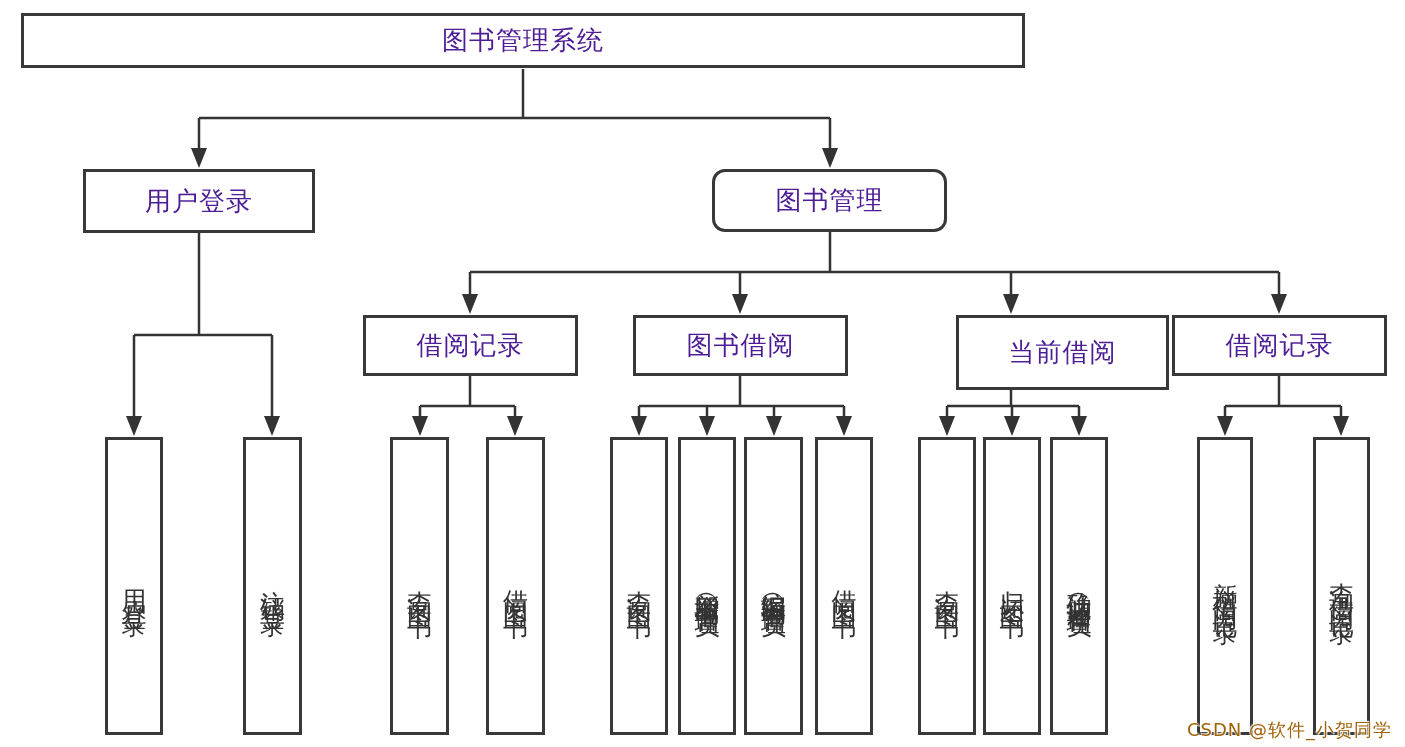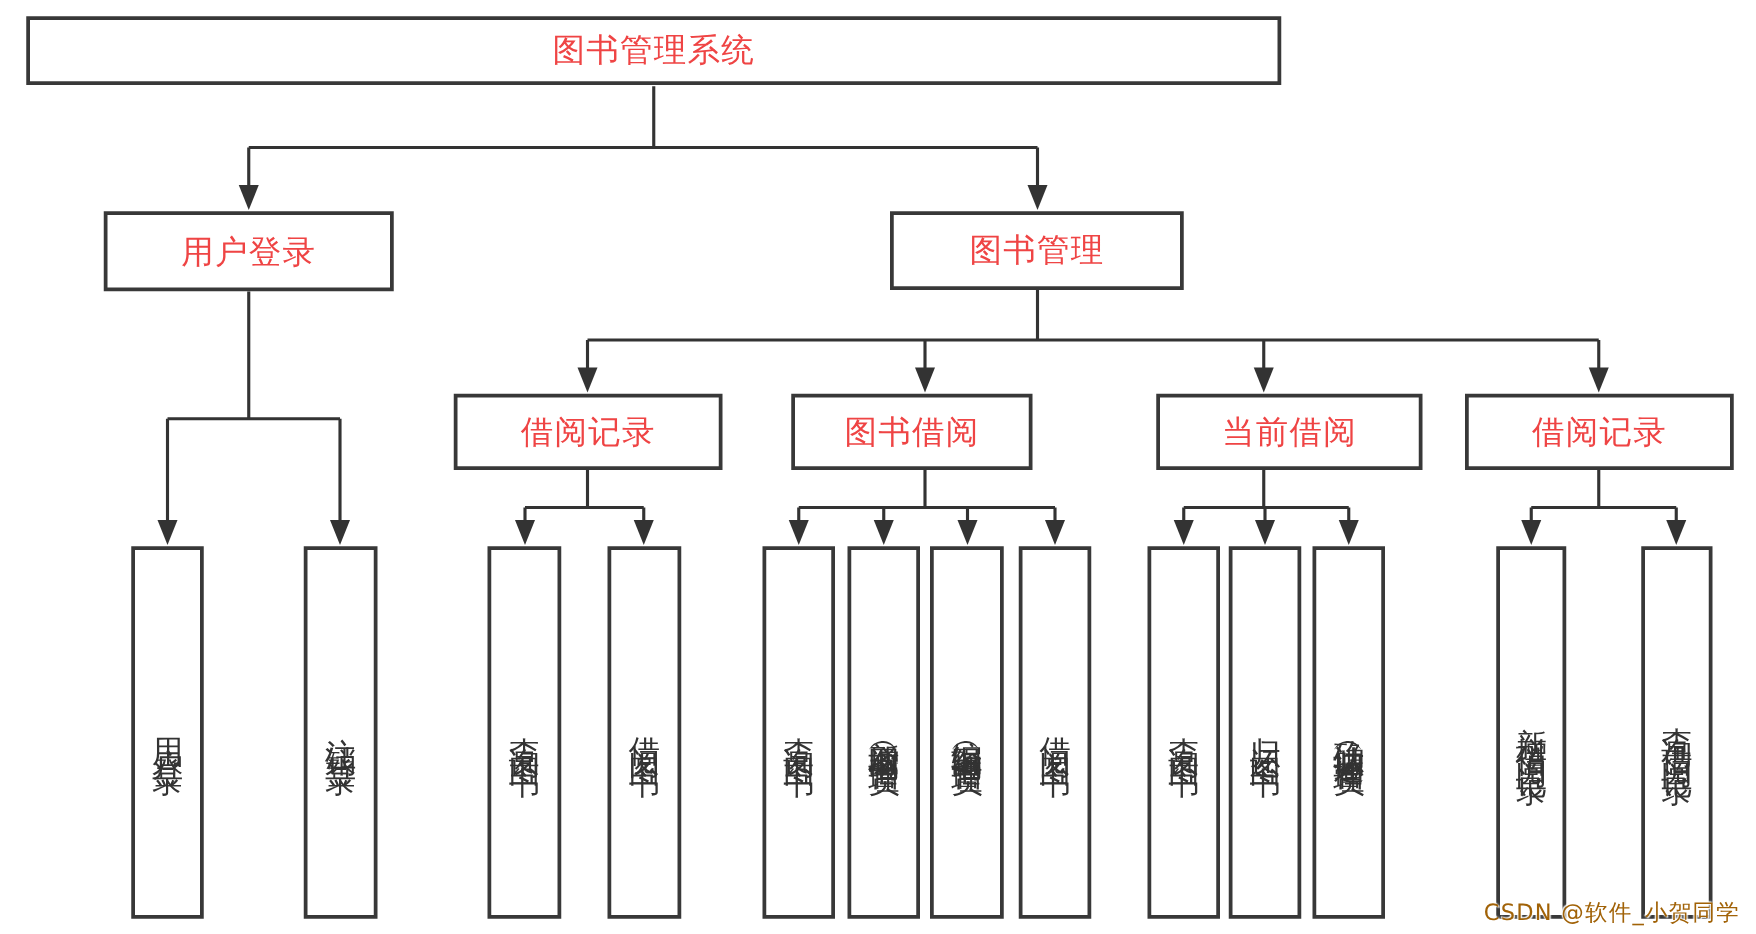--- a/index.html
+++ b/index.html
@@ -28,21 +28,21 @@
     background: #ffffff;
     display: flex;
     align-items: center;
     justify-content: center;
     color: #333333;
   }
   .hlabel {
     font-size: 26px;
     letter-spacing: 1px;
     white-space: nowrap;
-    color: #ef4444;
+    color: #4c1d95;
   }
   .leaf .vlabel {
     writing-mode: vertical-rl;
     text-orientation: mixed;
     font-size: 25px;
     letter-spacing: 8px;
     line-height: 1;
     color: #333333;
     white-space: nowrap;
   }
@@ -113,31 +113,31 @@
     </g>
   </svg>
 
   <div class="box" style="left:21px; top:13px; width:1004px; height:55px;">
     <span class="hlabel">图书管理系统</span>
   </div>
 
   <div class="box" style="left:83px; top:169px; width:232px; height:64px;">
     <span class="hlabel">用户登录</span>
   </div>
-  <div class="box" style="left:712px; top:169px; width:235px; height:63px;">
+  <div class="box" style="left:712px; top:169px; width:235px; height:63px;border-radius:13px;">
     <span class="hlabel">图书管理</span>
   </div>
 
   <div class="box" style="left:363px; top:315px; width:215px; height:61px;">
     <span class="hlabel">借阅记录</span>
   </div>
-  <div class="box" style="left:633px; top:315px; width:193px; height:61px;">
+  <div class="box" style="left:633px; top:315px; width:215px; height:61px;">
     <span class="hlabel">图书借阅</span>
   </div>
-  <div class="box" style="left:925px; top:315px; width:213px; height:61px;">
+  <div class="box" style="left:956px; top:315px; width:213px; height:75px;">
     <span class="hlabel">当前借阅</span>
   </div>
   <div class="box" style="left:1172px; top:315px; width:215px; height:61px;">
     <span class="hlabel">借阅记录</span>
   </div>
 
   <div class="box leaf" style="left:105px; top:437px; width:58px; height:298px;">
     <span class="vlabel">用户登录</span>
   </div>
   <div class="box leaf" style="left:243px; top:437px; width:59px; height:298px;">

